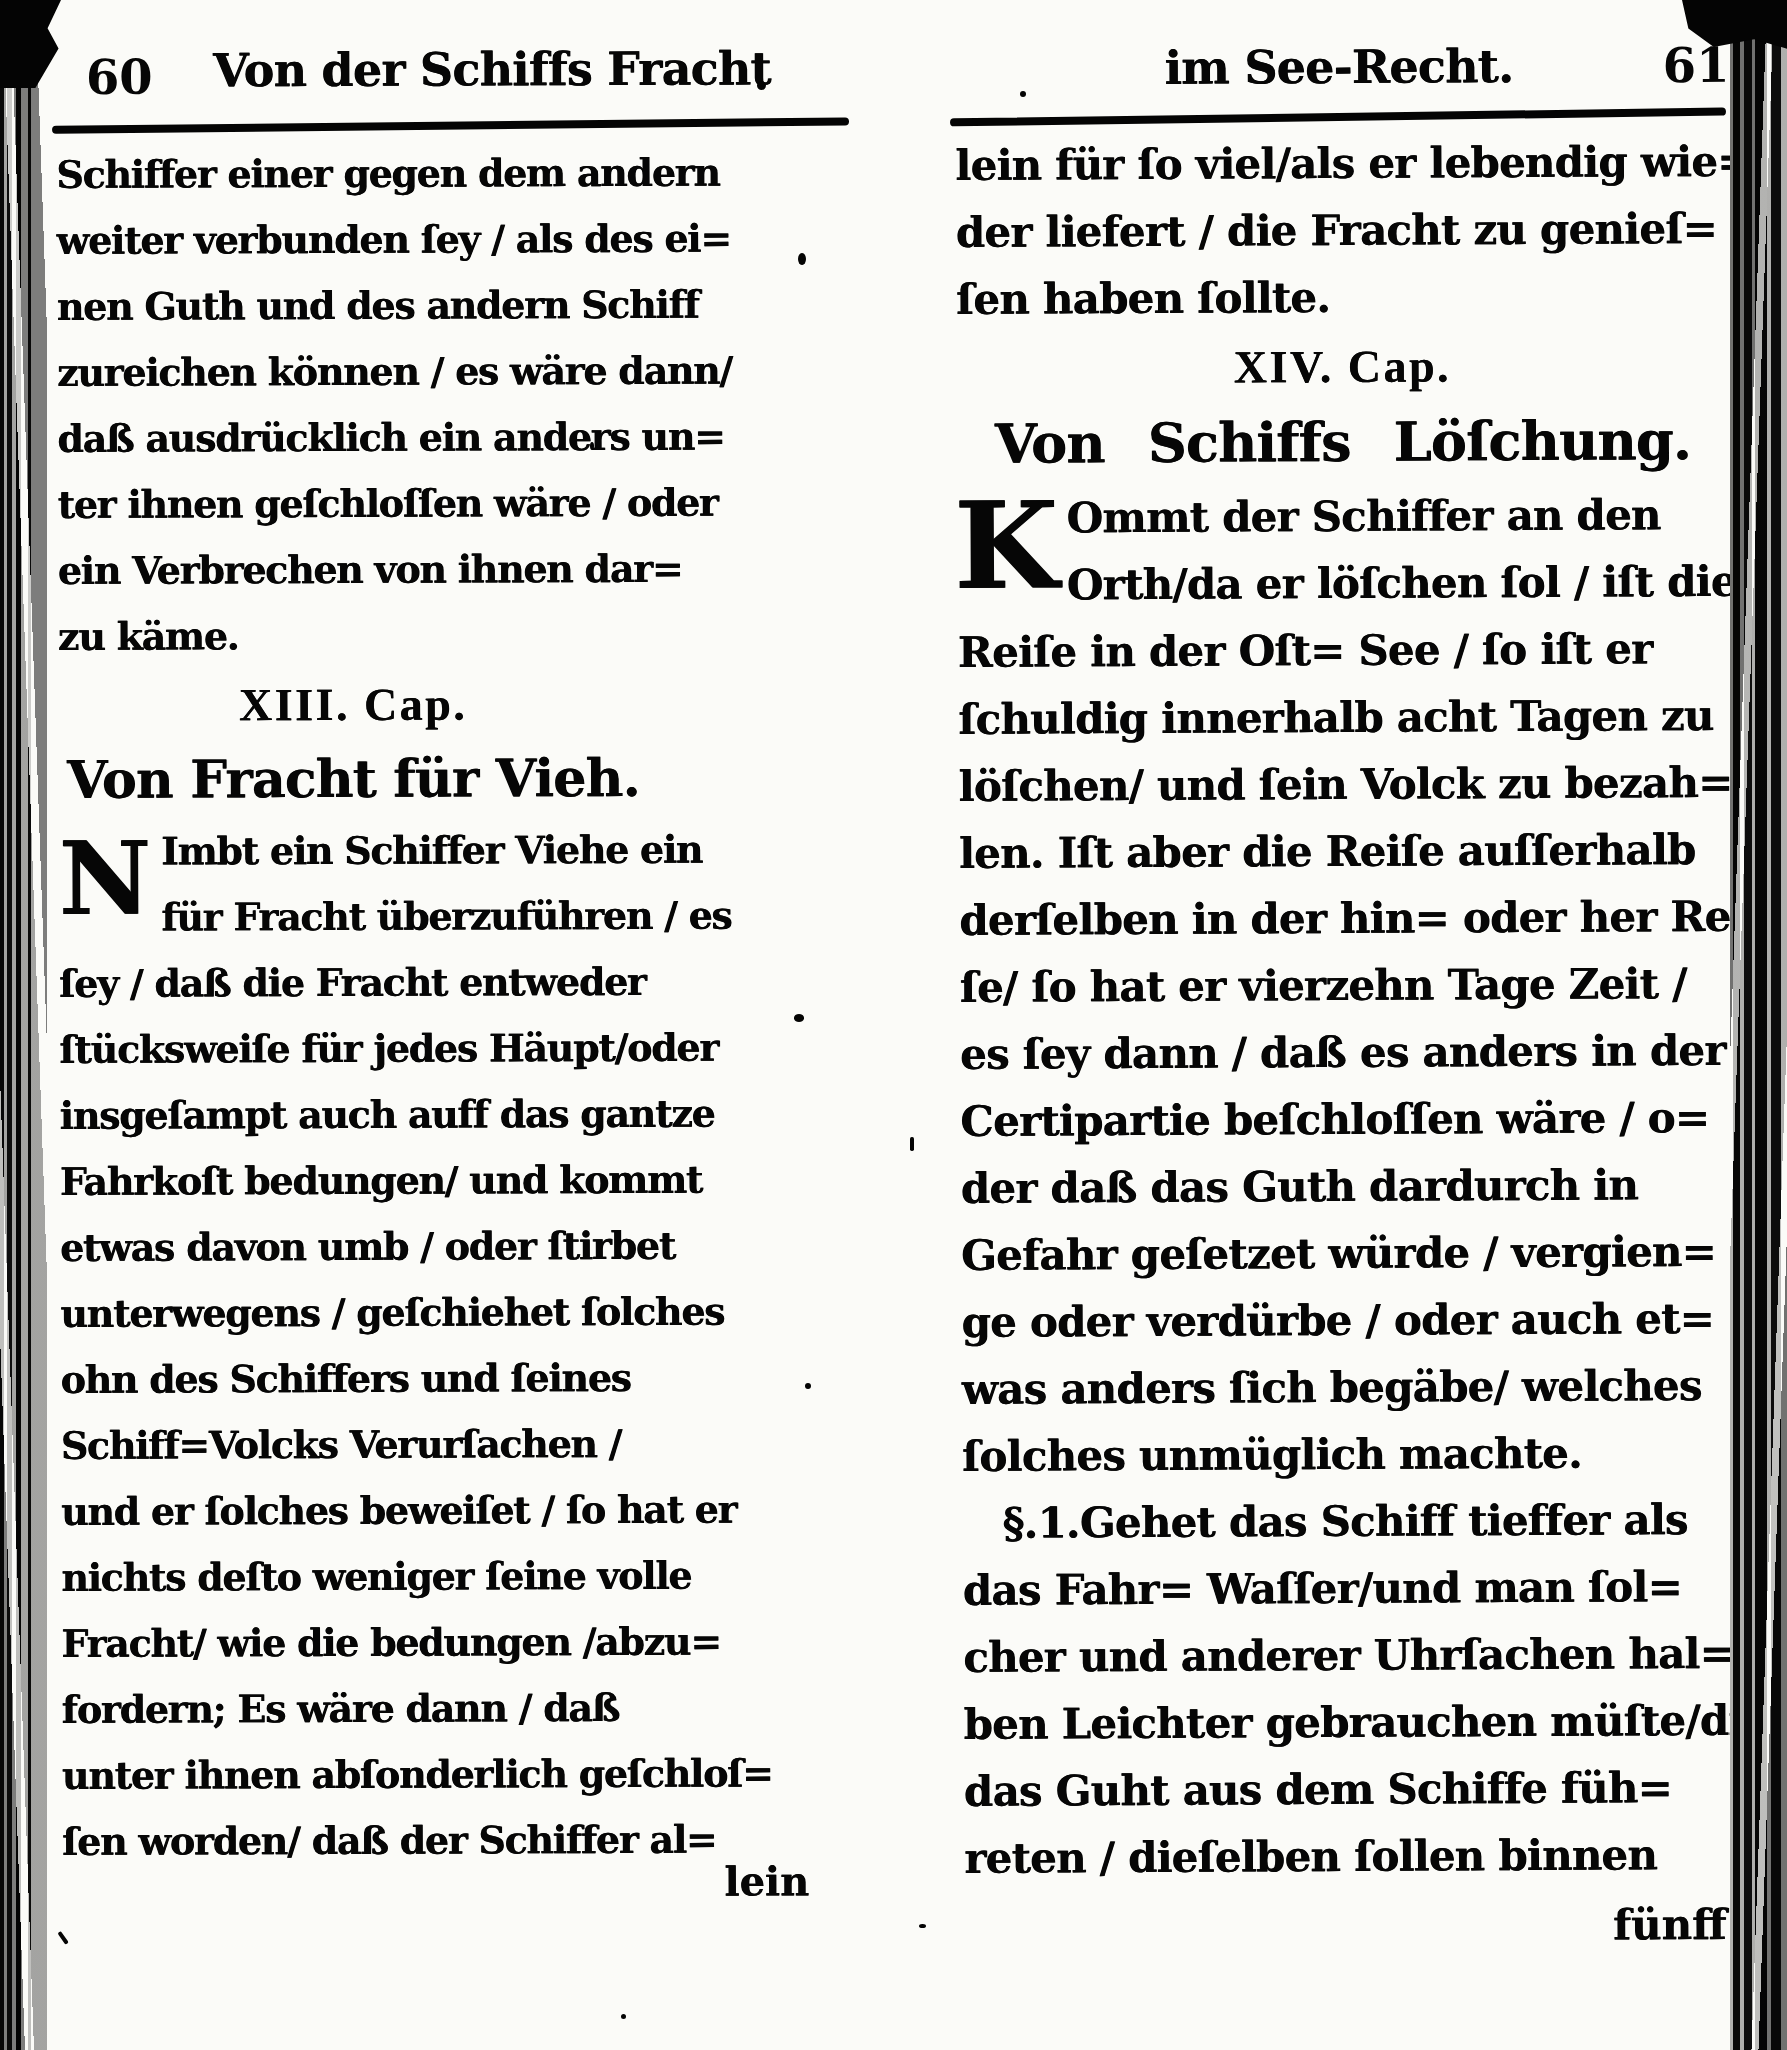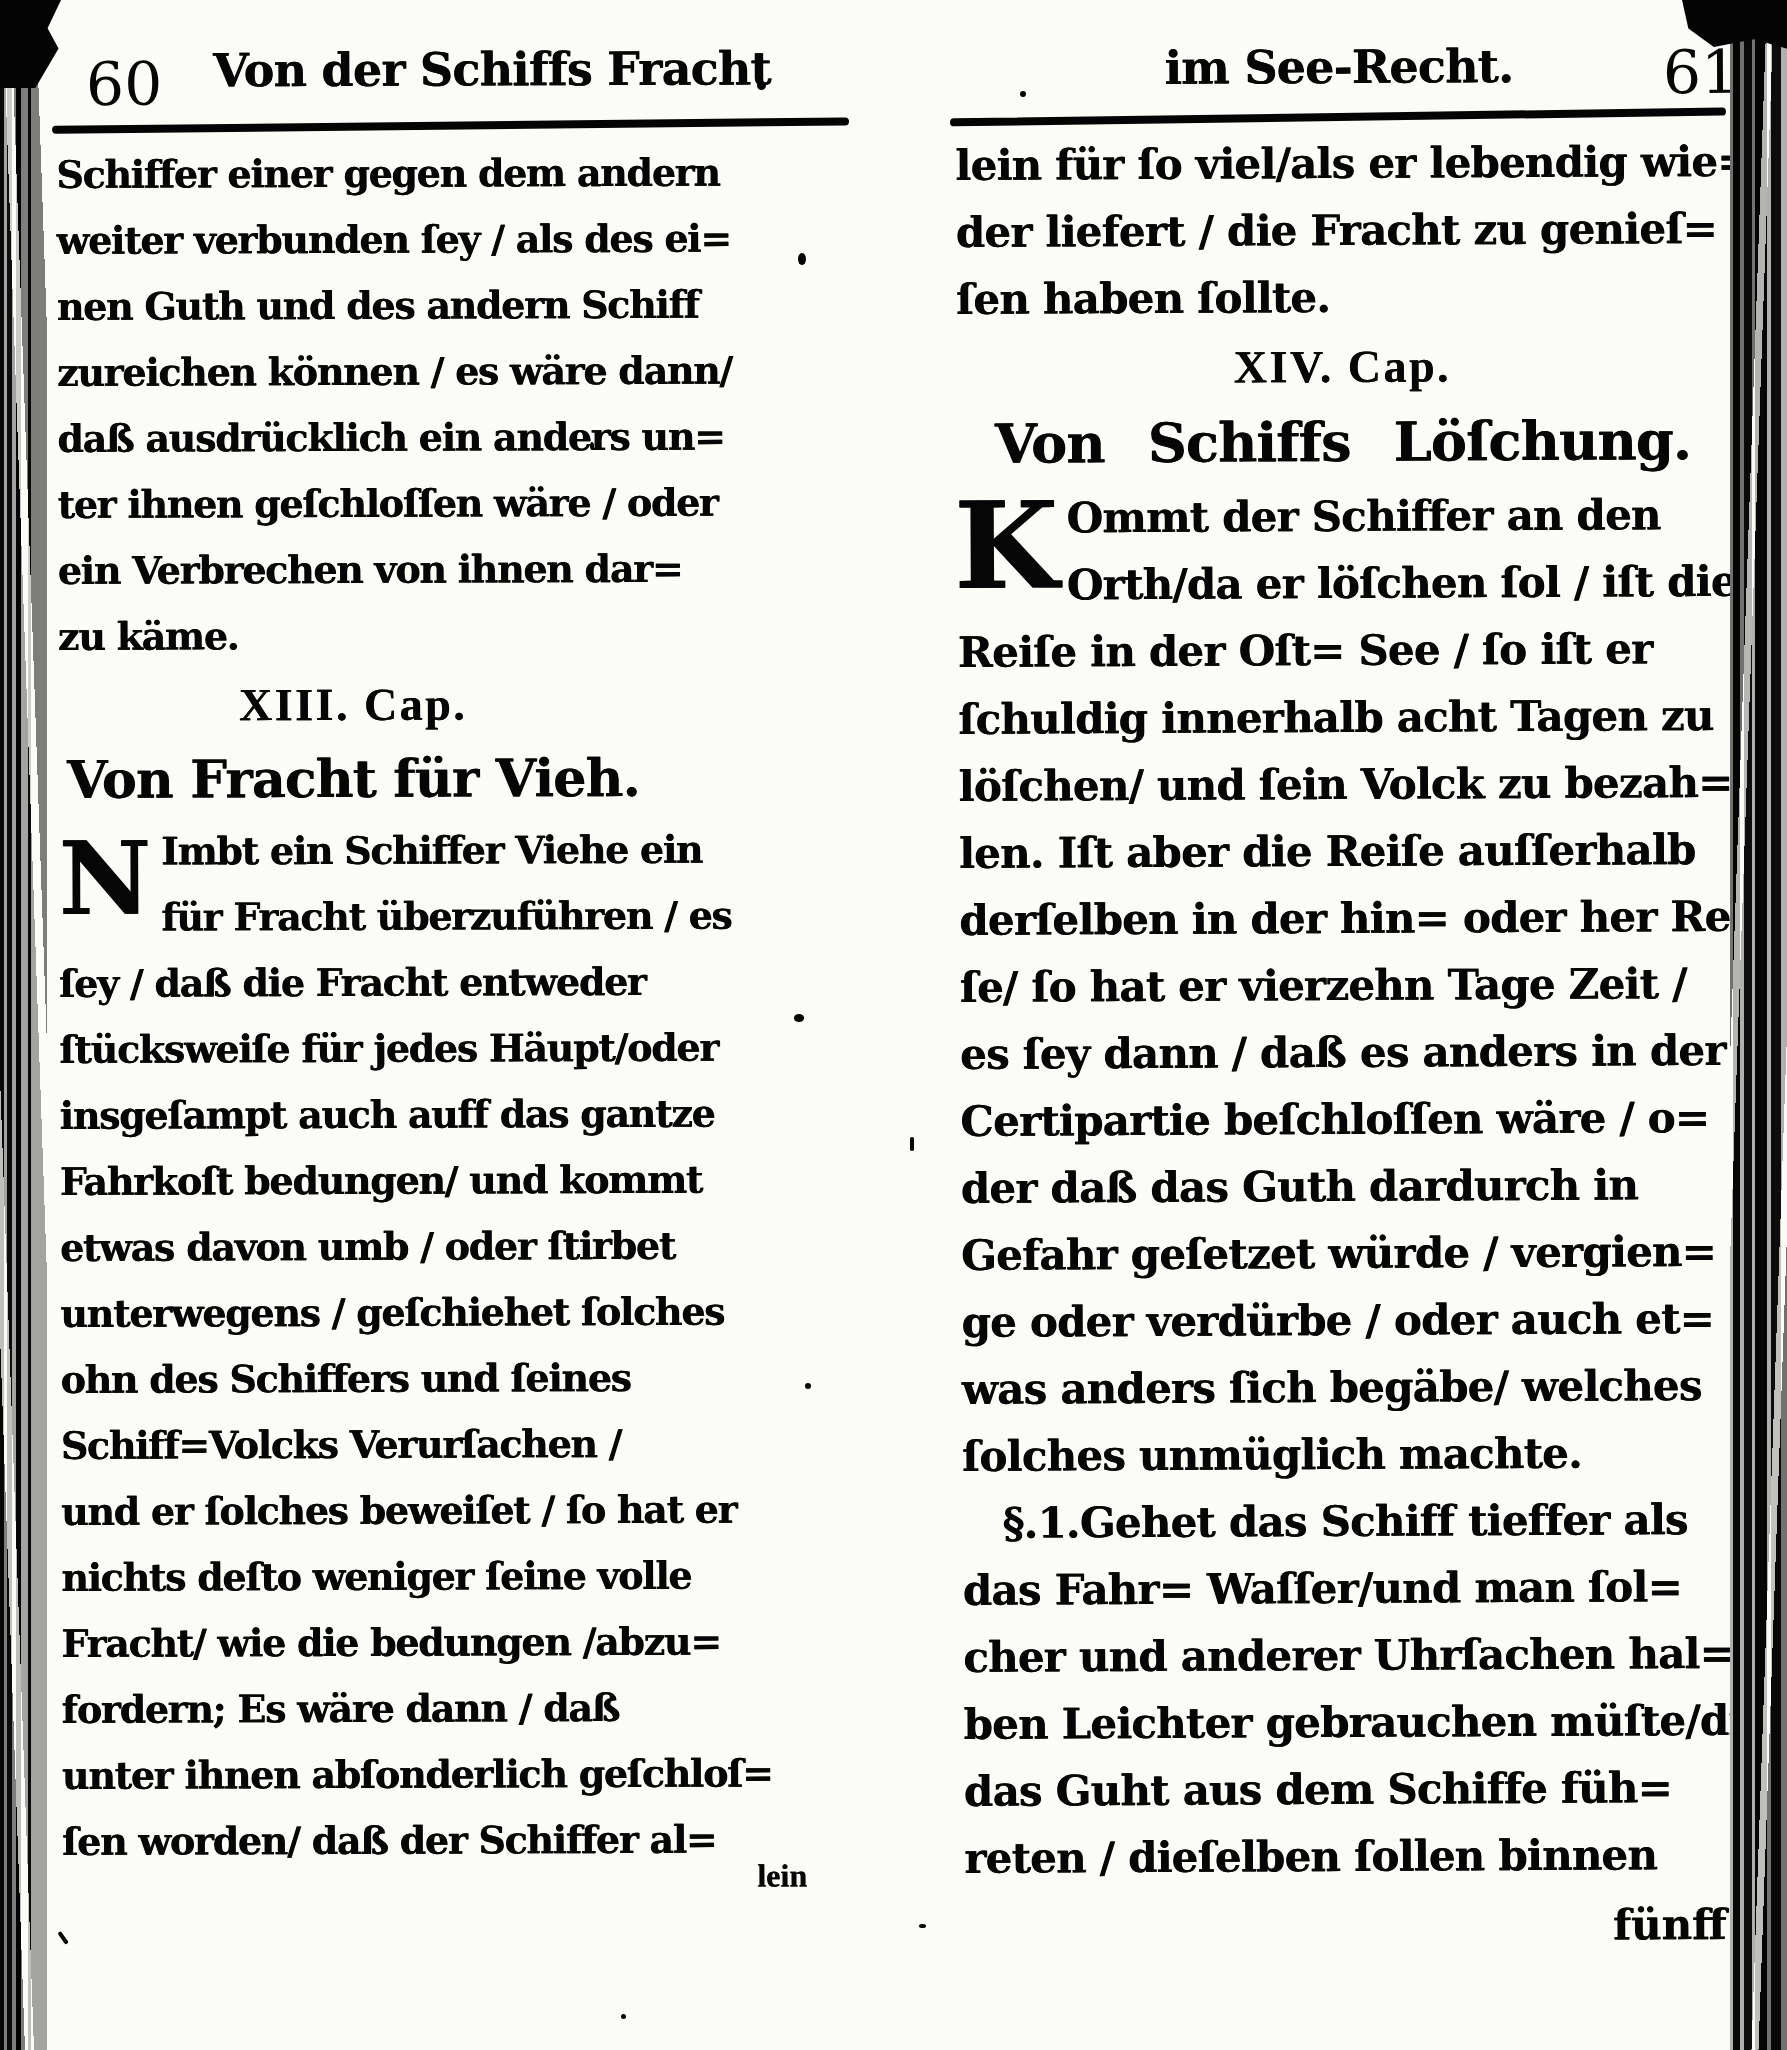--- a/index.html
+++ b/index.html
@@ -2,21 +2,21 @@
 <html style="font-size:13.5px"><head>
 <meta charset="utf-8">
 <style>
   html,body{margin:0;padding:0;background:#e8e8e4;}
   .scan{position:relative;width:1788px;height:2051px;background:#fbfbf8;overflow:hidden;
         font-family:"DejaVu Serif","Liberation Serif",serif;color:#060606;}
   .page-wrap{position:absolute;left:0;top:0;width:1788px;height:2051px;}
   .left-wrap{transform:rotate(-0.2deg);transform-origin:51px 118px;}
   .right-wrap{transform:rotate(-0.3deg);transform-origin:953px 118px;}
 
-  .pagenum{position:absolute;font-weight:400;font-size:60px;text-align:right;}
+  .pagenum{position:absolute;font-weight:700;font-size:48px;text-align:right;}
   .run-head{position:absolute;font-weight:700;font-size:46px;letter-spacing:-0.8px;
             white-space:nowrap;text-shadow:0.5px 0 currentColor;}
   .rule{position:absolute;background:#040404;height:7.6px;border-radius:4.2px;}
 
   .body-col{position:absolute;}
   .tl{white-space:nowrap;font-weight:700;text-shadow:0.5px 0 currentColor;}
   .body-left .tl{font-size:38px;line-height:66px;letter-spacing:-1.3px;}
   .body-right .tl{font-size:42px;line-height:67px;letter-spacing:-0.8px;}
 
   .heading-roman{font-weight:700;text-align:center;font-size:46px;letter-spacing:2.5px;
@@ -26,21 +26,21 @@
   .heading-bl.left{font-size:52px;line-height:78px;height:78px;letter-spacing:-0.8px;}
   .heading-bl.right{font-size:54px;line-height:81px;height:81px;word-spacing:25px;letter-spacing:-0.8px;}
 
   .dropcap{float:left;font-weight:700;text-shadow:0.8px 0 currentColor;}
   .dropcap.n{font-size:101px;line-height:123px;margin:-1.7px 10px 0 0;}
   .dropcap.k{font-size:120px;line-height:128px;margin:-3.4px 8.4px 0 -3.4px;}
 
   .para3 .tl:first-child{padding-left:40px;}
 
   .catchword{position:absolute;font-weight:700;white-space:nowrap;text-shadow:0.5px 0 currentColor;}
-  .catchword.left{left:751px;top:1860px;font-size:32px;font-family:Liberation Serif, serif;}
+  .catchword.left{left:718px;top:1860px;font-size:40px;}
   .catchword.right{left:953px;top:1904px;width:764px;text-align:right;font-size:42px;}
 
   .edge{position:absolute;top:0;height:100%;}
   .edge-left{left:0;width:47px;background:
     repeating-linear-gradient(88deg, rgba(0,0,0,.5) 0 25px, rgba(251,251,248,.75) 25px 34px,
       rgba(0,0,0,.35) 34px 74px, rgba(251,251,248,.8) 74px 82px),
     repeating-linear-gradient(90deg,#0c0c0c 0 4.2px,#fbfbf8 4.2px 6.7px,#141414 6.7px 11.8px,#fbfbf8 11.8px 16px,
       #070707 16px 21px,#fbfbf8 21px 28px,#101010 28px 31px,#fbfbf8 31px 47px);}
   .edge-right{left:1730px;width:57px;background:
     repeating-linear-gradient(92deg, rgba(0,0,0,.55) 0 37px, rgba(251,251,248,.7) 37px 44px,

